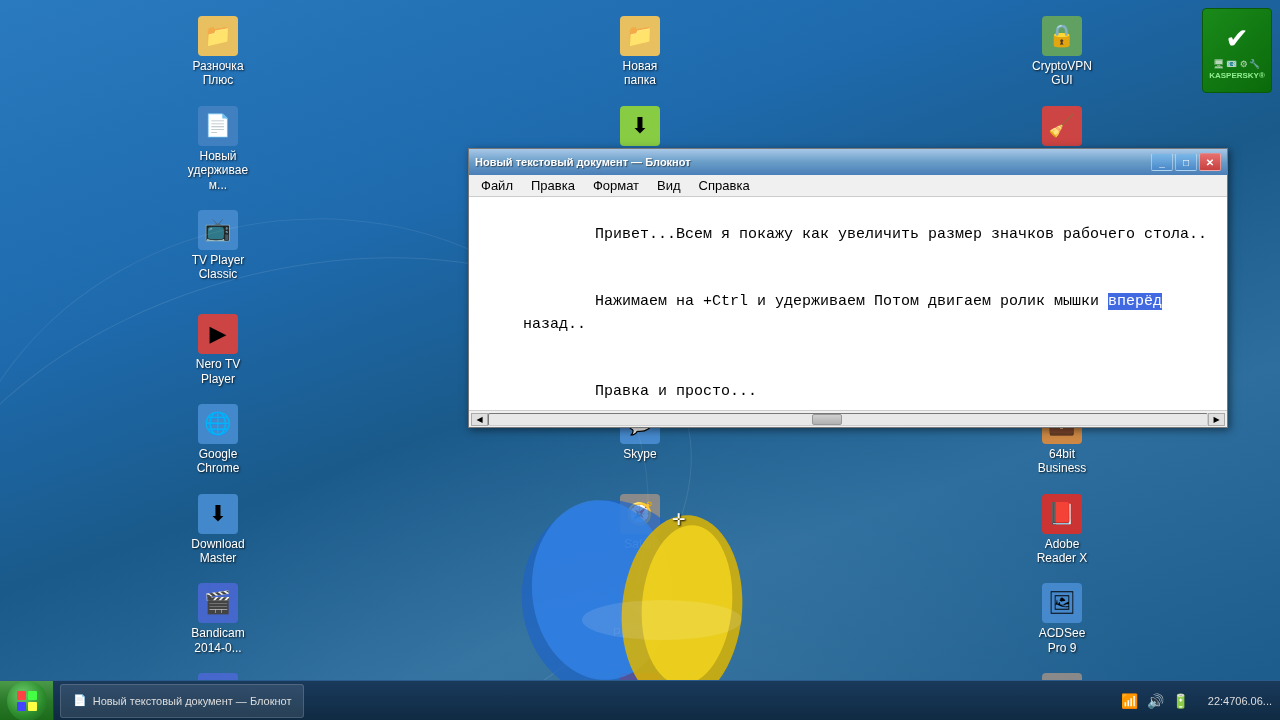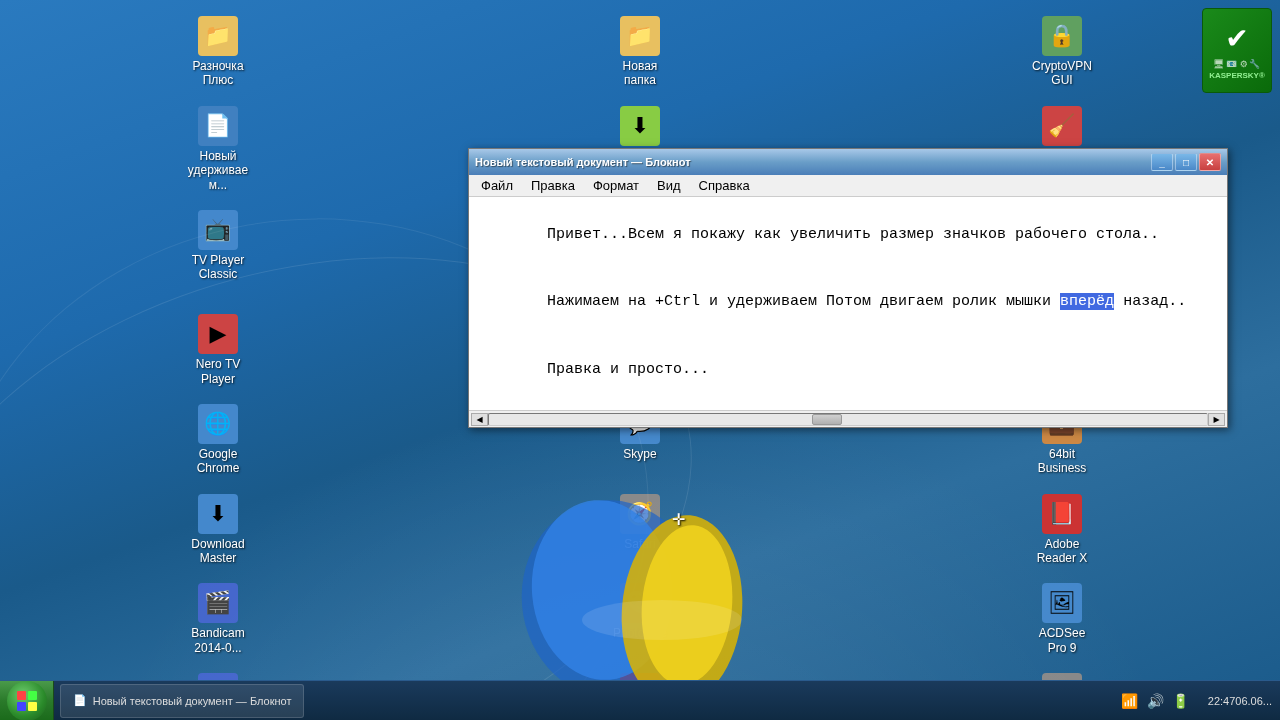--- a/index.html
+++ b/index.html
@@ -288,20 +288,21 @@
       cursor: pointer;
       border-radius: 2px;
     }
 
     .window-content {
       flex: 1;
       background: white;
       padding: 4px 6px;
       overflow: hidden;
       position: relative;
+      margin-left: 48px;
     }
 
     .notepad-text {
       font-family: 'Courier New', monospace;
       font-size: 15px;
       color: #000;
       line-height: 1.5;
       white-space: pre-wrap;
     }
 

